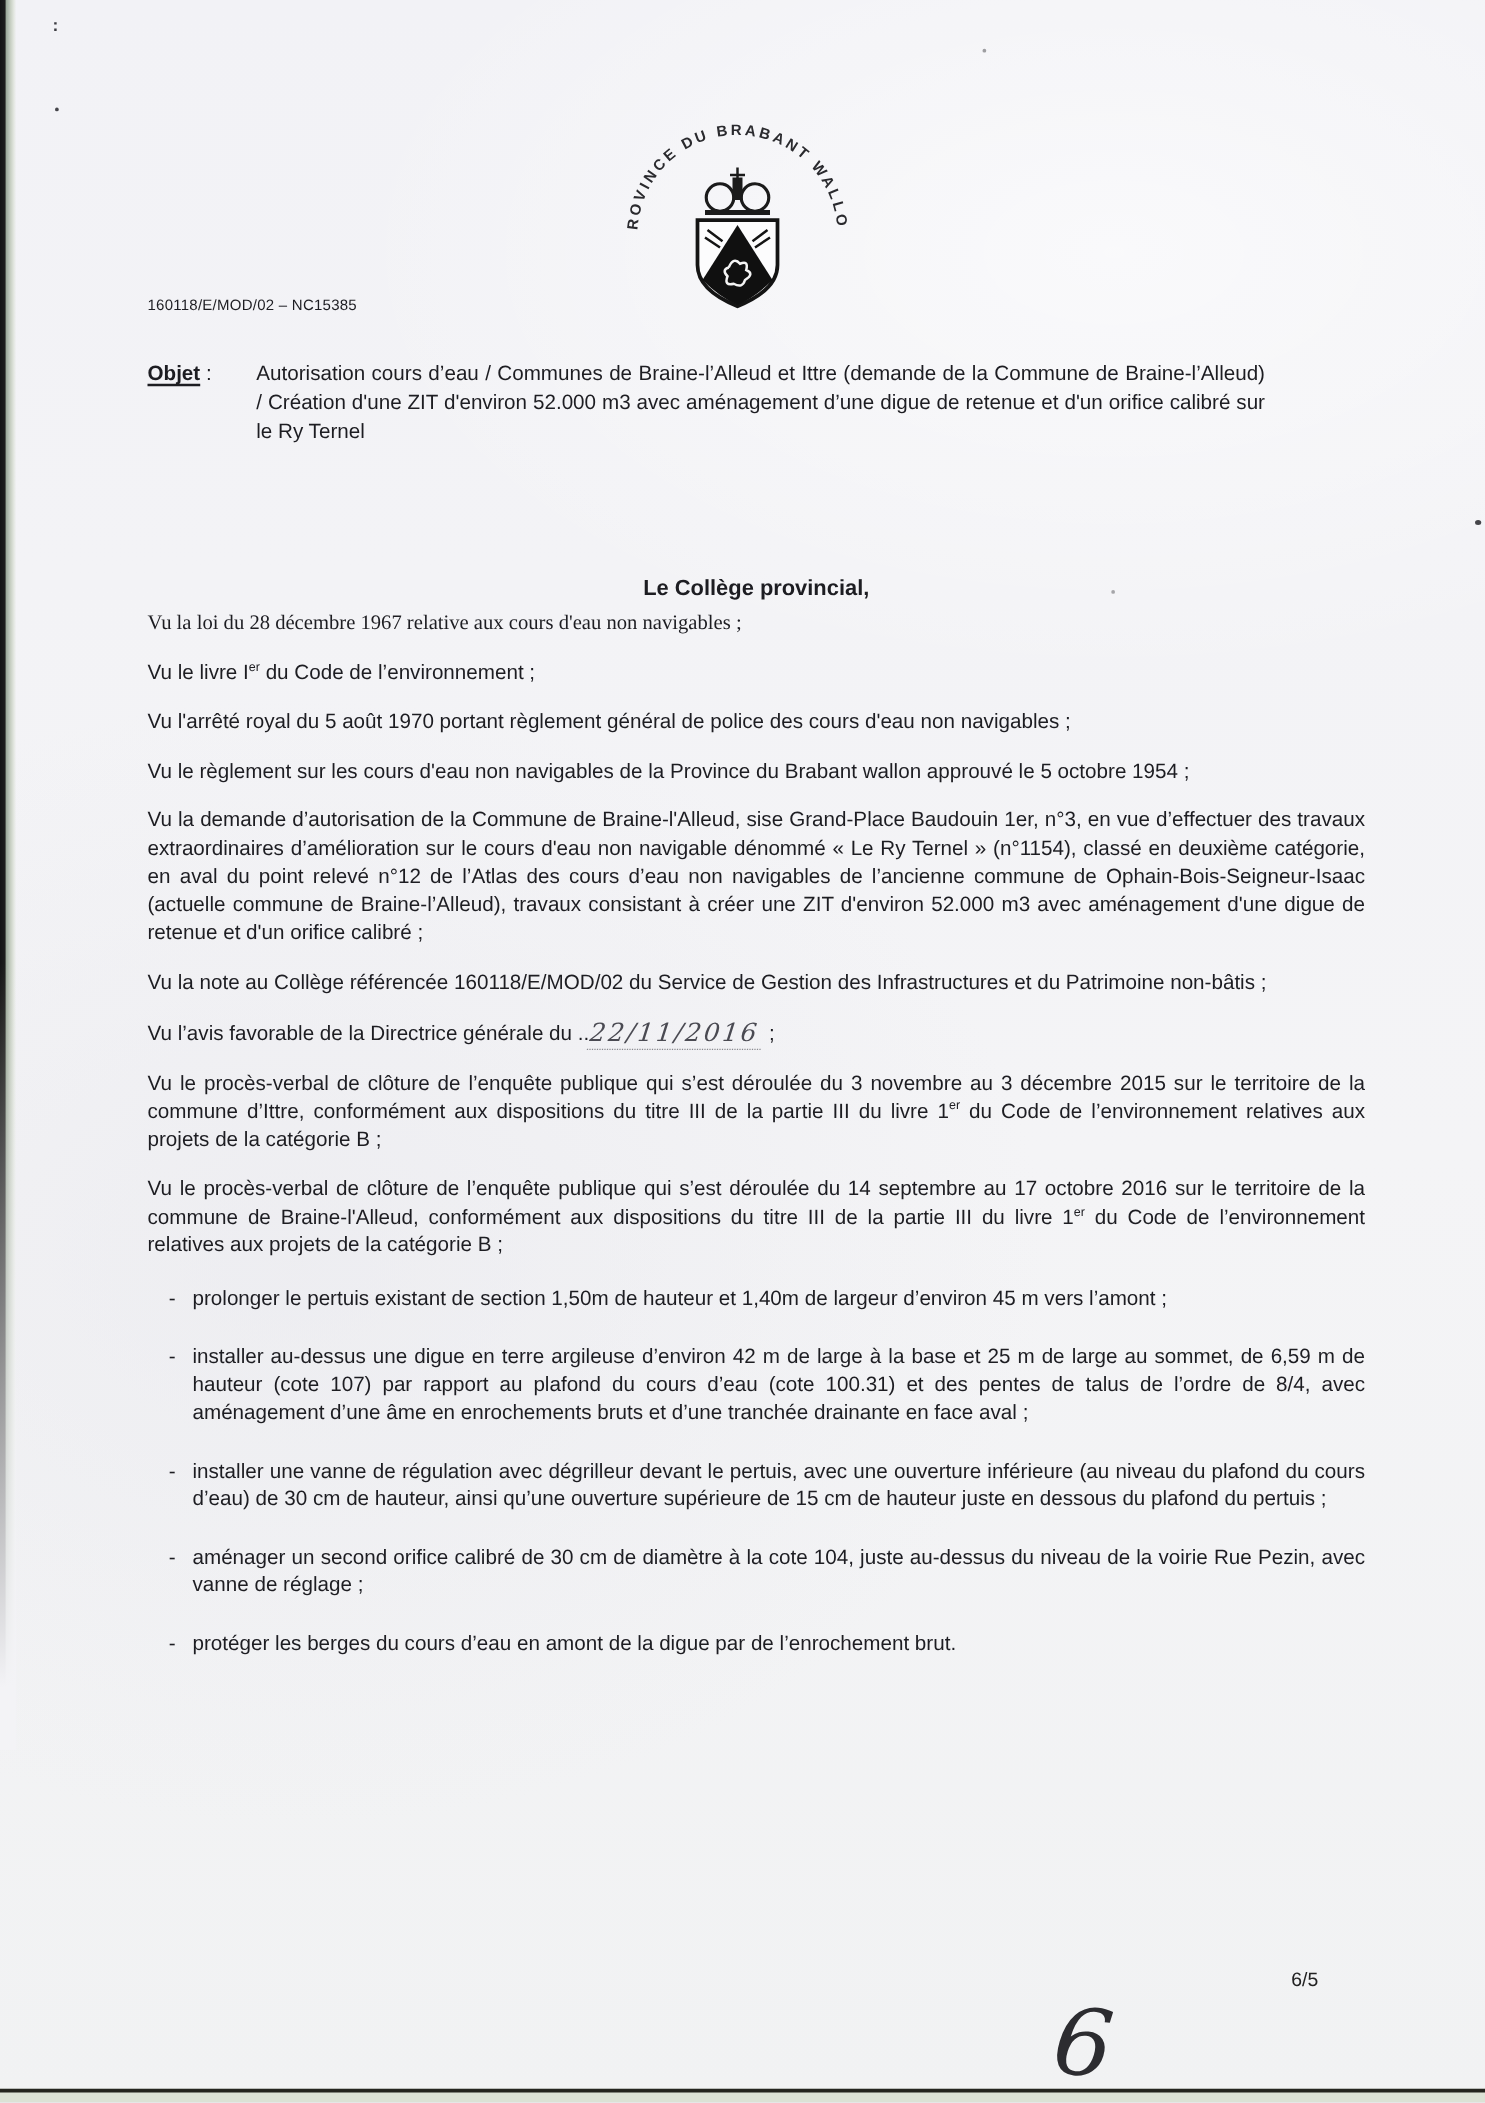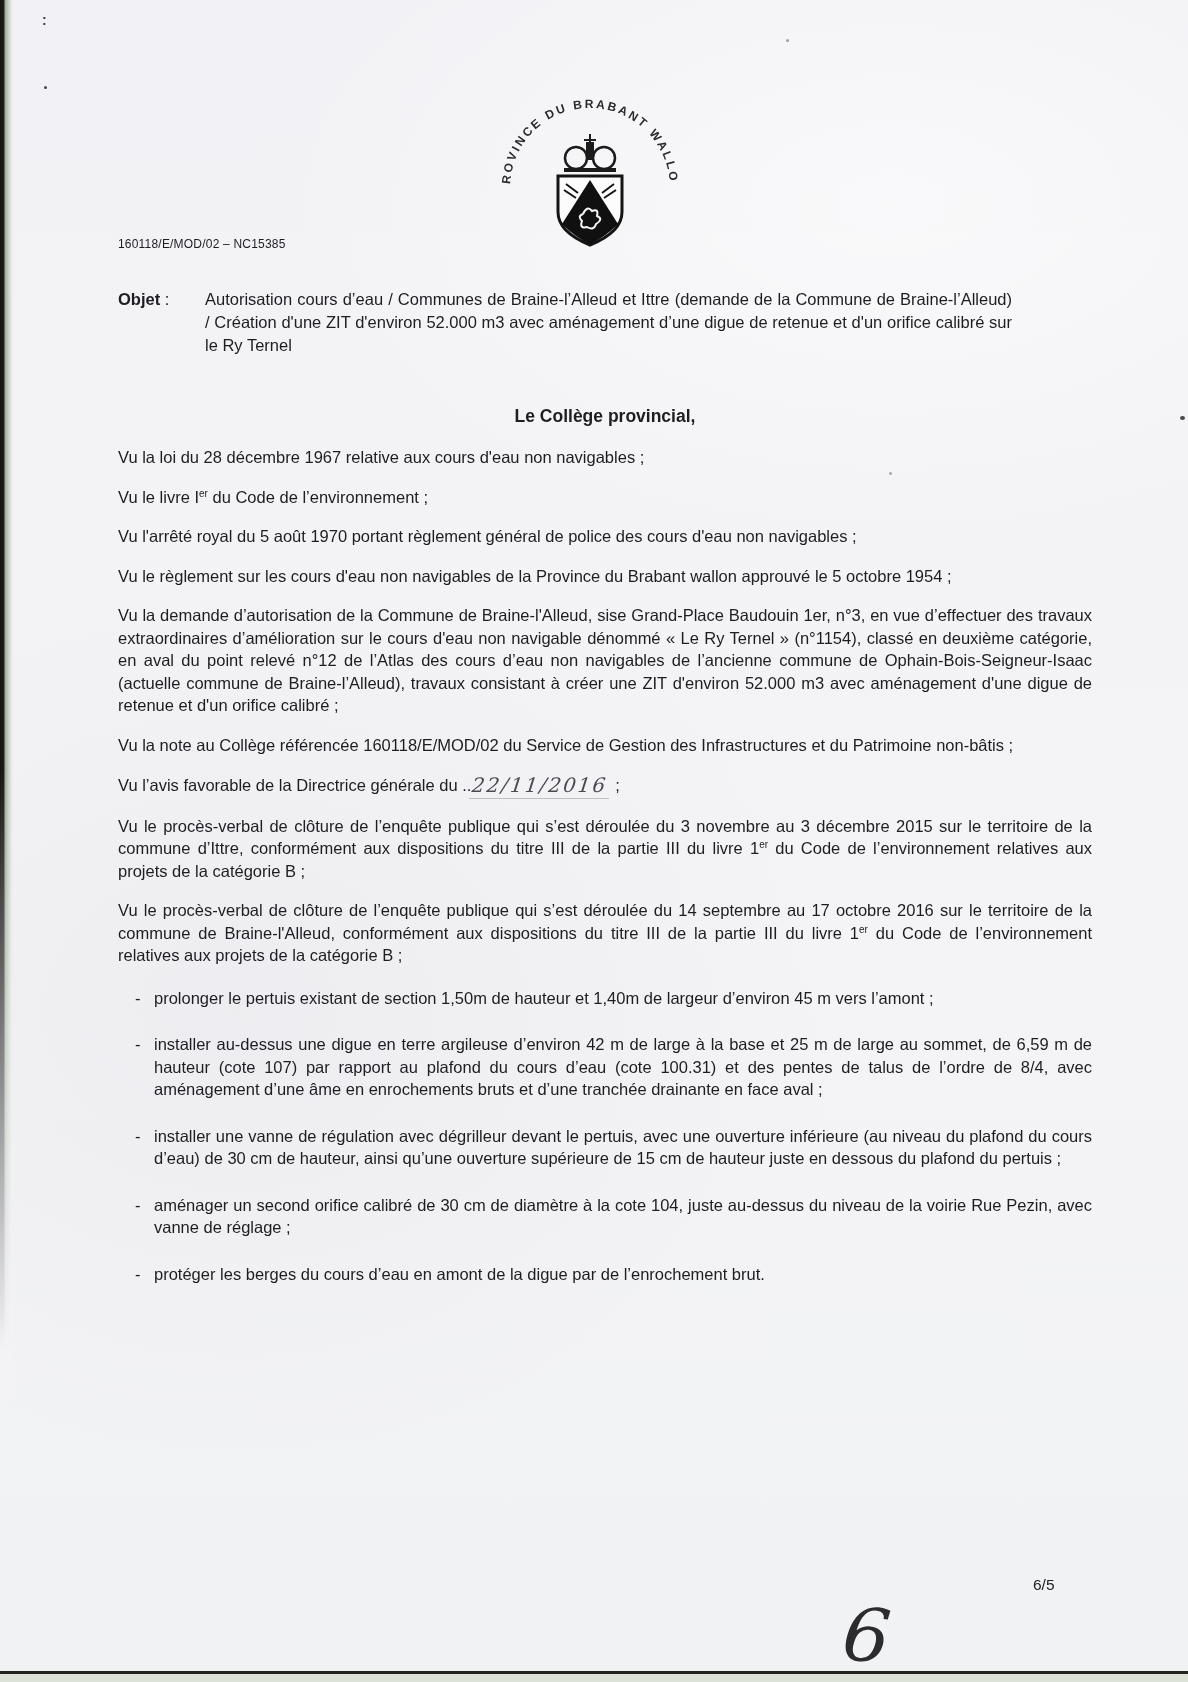--- a/index.html
+++ b/index.html
@@ -24,27 +24,27 @@
 
   .logo { position:absolute; left:480px; top:94px; width:220px; height:170px; }
   .logo .arc-text { font-family:"Liberation Sans", sans-serif; font-size:12px; font-weight:bold;
     letter-spacing:2.4px; fill:#2a2a2e; }
 
   .content { position:absolute; left:118px; top:0; width:974px; }
   .ref { margin-top:233px; font-size:12px; line-height:22px; letter-spacing:0.2px; }
 
   .objet { margin-top:33px; display:grid; grid-template-columns:87px 1fr;
     font-size:16.5px; line-height:23px; }
-  .objet-label { font-weight:bold; text-decoration-thickness:2px; text-underline-offset:3px; }
+  .objet-label { font-weight:bold; text-decoration:underline; text-decoration-thickness:2px; text-underline-offset:3px; }
   .objet-text { text-align:justify; padding-right:80px; }
 
-  .heading { margin-top:48px; text-align:center; font-weight:bold; font-size:17.5px; line-height:22px; }
+  .heading { margin-top:102px; text-align:center; font-weight:bold; font-size:17.5px; line-height:22px; }
 
   .para { margin:17px 0 0 0; font-size:16.5px; line-height:22.5px; text-align:justify; }
-  .para.first { margin-top:19px; }
+  .para.first { margin-top:6px;font-family:Liberation Serif, serif; }
   sup.er { font-size:10px; line-height:0; }
   .handwritten { display:inline-block; font-family:"DejaVu Serif", serif; font-style:italic;
     font-size:20px; letter-spacing:2px; color:#4a4a52; transform:skewX(-7deg);
     border-bottom:1px dotted #8a8a90; padding:0 3px 1px 1px; position:relative; top:1px; }
 
   .bullets { margin-top:3px; }
   .bullet { display:flex; margin-top:24px; font-size:16.5px; line-height:22.5px; }
   .bullet:first-child { margin-top:20px; }
   .bullet .dash { width:36px; flex:0 0 36px; padding-left:17px; box-sizing:border-box; }
   .bullet .btext { flex:1; text-align:justify; }

